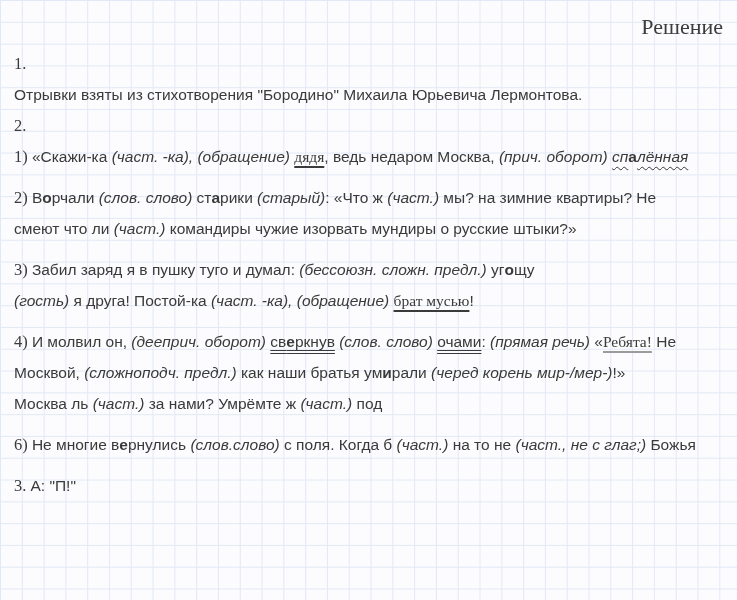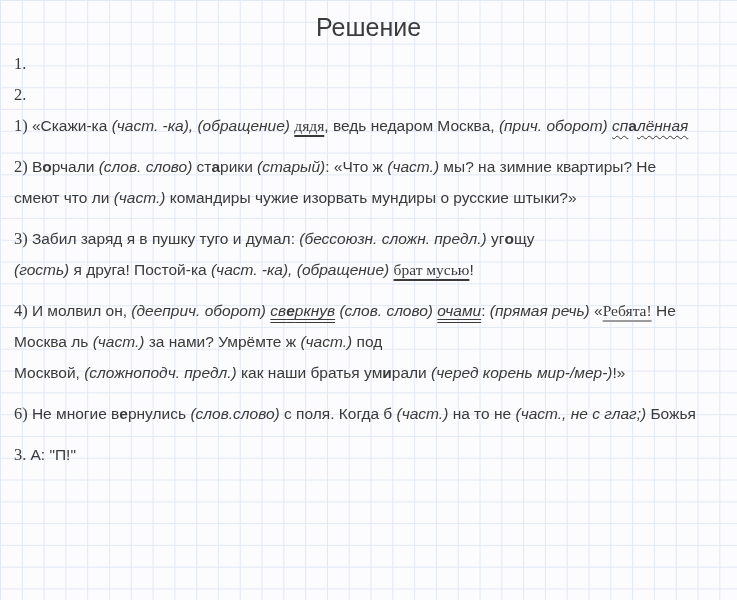--- a/index.html
+++ b/index.html
@@ -17,27 +17,28 @@
     background-size: 21.8px 21.8px;
     font-family: "Liberation Sans", "DejaVu Sans", sans-serif;
     color: #3a3a3a;
     font-size: 15.5px;
   }
   .page {
     padding: 6px 0 0 14px;
     width: 723px;
   }
   .doc-title {
-    font-size: 25px;
+    font-size: 22px;
     font-weight: 400;
-    text-align: center;
+    text-align: right;
     margin: 0 14px 0 0;
     height: 42px;
     line-height: 42px;
     color: #3c3c3c;
+    font-family: Liberation Serif, serif;
   }
   .lines { }
   .line {
     height: 31px;
     line-height: 31px;
     white-space: nowrap;
   }
   .line.para { margin-top: 10px; }
   .it   { font-style: italic; text-align: right; }
   .bold { font-weight: 700; }
@@ -56,36 +57,36 @@
     text-decoration-line: underline;
     text-decoration-style: wavy;
     text-decoration-thickness: 1px;
     text-underline-offset: 4px;
     font-style: italic;
   }
   .dbl {
     text-decoration-line: underline;
     text-decoration-style: double;
     text-underline-offset: 3px;
-    font-style: italic;
   }
   .gray { text-decoration-color: #9b9b9b; }
 </style>
 </head>
 <body>
 
 <div class="page">
   <h1 class="doc-title">Решение</h1>
   <div class="lines">
       <div class="line"><span class="num">1.</span></div>
+      <div class="line"><span>Отрывки взяты из стихотворения "Бородино" Михаила Юрьевича Лермонтова.</span></div>
       <div class="line"><span class="num">2.</span></div>
       <div class="line"><span class="num">1) </span><span>«Скажи-ка </span><span class="it">(част. -ка), (обращение) </span><span class="ul">дядя</span><span>, ведь недаром Москва, </span><span class="it">(прич. оборот) </span><span class="wavy">сп</span><span class="bold">а</span><span class="wavy">лённая</span></div>
       <div class="line para"><span class="num">2) </span><span>В</span><span class="bold">о</span><span>рчали </span><span class="it">(слов. слово)</span><span> ст</span><span class="bold">а</span><span>рики </span><span class="it">(старый)</span><span>: «Что ж </span><span class="it">(част.)</span><span> мы? на зимние квартиры? Не</span></div>
       <div class="line"><span>смеют что ли </span><span class="it">(част.)</span><span> командиры чужие изорвать мундиры о русские штыки?»</span></div>
       <div class="line para"><span class="num">3) </span><span>Забил заряд я в пушку туго и думал: </span><span class="it">(бессоюзн. сложн. предл.)</span><span> уг</span><span class="bold">о</span><span>щу</span></div>
       <div class="line"><span class="it">(гость)</span><span> я друга! Постой-ка </span><span class="it">(част. -ка), (обращение)</span><span> </span><span class="ul">брат мусью</span><span>!</span></div>
       <div class="line para"><span class="num">4) </span><span>И молвил он, </span><span class="it">(дееприч. оборот)</span><span> </span><span class="dbl">св</span><span class="bold dbl">е</span><span class="dbl">ркнув</span><span> </span><span class="it">(слов. слово)</span><span> </span><span class="dbl">очами</span><span>: </span><span class="it">(прямая речь)</span><span> «</span><span class="ul gray">Ребята!</span><span> Не</span></div>
+      <div class="line"><span>Москвой, </span><span class="it">(сложноподч. предл.)</span><span> как наши братья ум</span><span class="bold">и</span><span>рали </span><span class="it">(черед корень мир-/мер-)</span><span>!»</span></div>
       <div class="line"><span>Москва ль </span><span class="it">(част.)</span><span> за нами? Умрёмте ж </span><span class="it">(част.)</span><span> под</span></div>
-      <div class="line"><span>Москвой, </span><span class="it">(сложноподч. предл.)</span><span> как наши братья ум</span><span class="bold">и</span><span>рали </span><span class="it">(черед корень мир-/мер-)</span><span>!»</span></div>
       <div class="line para"><span class="num">6) </span><span>Не многие в</span><span class="bold">е</span><span>рнулись </span><span class="it">(слов.слово)</span><span> с поля. Когда б </span><span class="it">(част.)</span><span> на то не </span><span class="it">(част., не с глаг;)</span><span> Божья</span></div>
       <div class="line para"><span class="num">3. </span><span>А: "П!"</span></div>
     </div>
 </div>
 
 </body></html>

